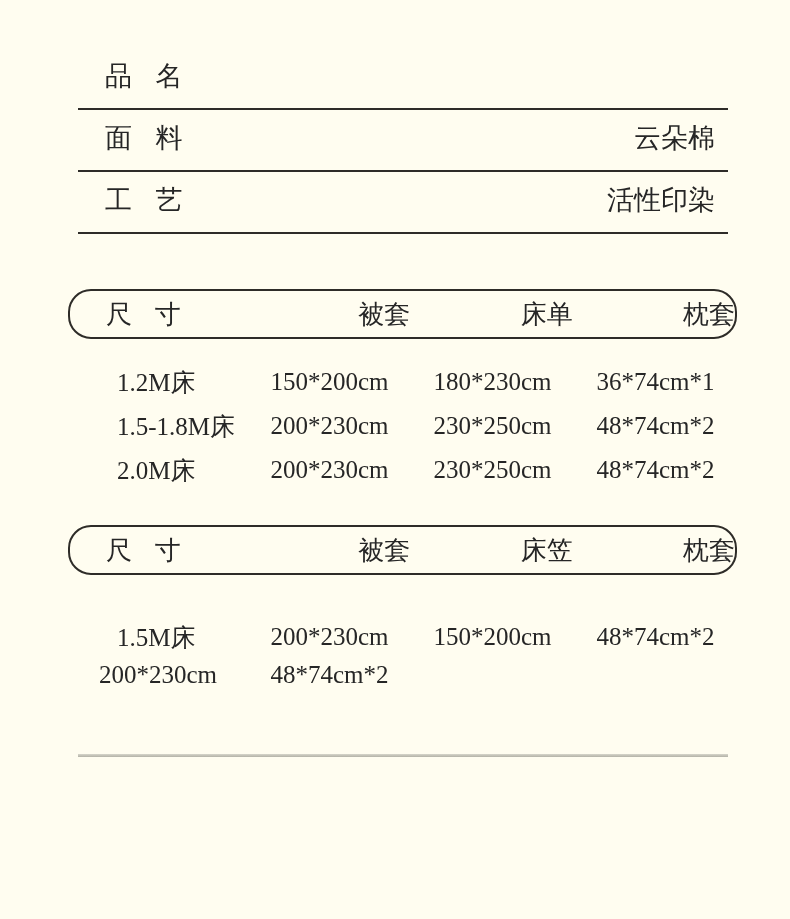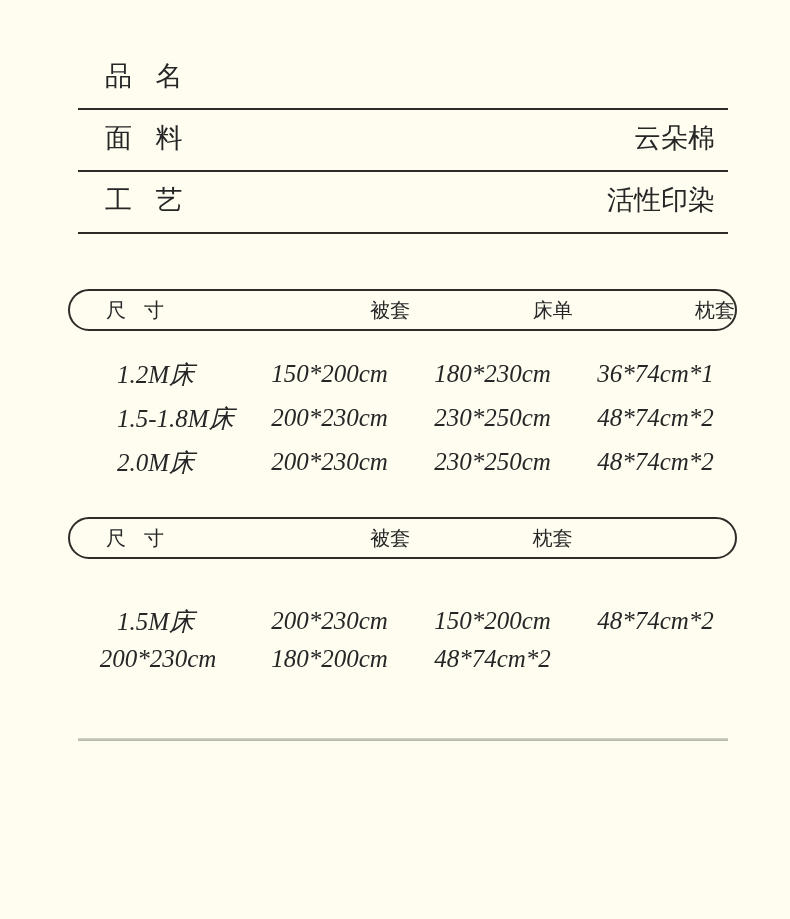--- a/index.html
+++ b/index.html
@@ -41,47 +41,46 @@
     letter-spacing: 1px;
   }
 
   
   .size-table { margin-top: 55px; }
   .size-table.second { margin-top: 33px; }
 
   .pill {
     box-sizing: border-box;
     width: 669px;
-    height: 42px;
+    height: 50px;
     border: 2px solid #2e2c28;
     border-radius: 23px;
     display: grid;
     grid-template-columns: 178px 1fr 1fr 1fr;
     align-items: center;
-    font-size: 20px;
+    font-size: 26px;
     background: transparent;
   }
   .pill .h-size {
     padding-left: 36px;
     word-spacing: 0.55em;
     letter-spacing: 1px;
   }
   .pill .h-col { text-align: right; }
 
   .rows { margin-top: 21px; }
   .size-table.second .rows { margin-top: 43px; }
 
   .trow {
     width: 669px;
     display: grid;
     grid-template-columns: 180px 1fr 1fr 1fr;
     align-items: center;
     height: 44px;
     font-size: 25px;
-    font-style: italic;
   }
   .size-table.second .trow { height: 38px; }
   .trow .c-size { padding-left: 49px; }
   .trow .c-val { text-align: center; }
 
   
   .bottom-divider {
     width: 650px;
     height: 3px;
     margin: 60px 0 0 10px;
@@ -134,32 +133,32 @@
         <span class="c-val">230*250cm</span>
         <span class="c-val">48*74cm*2</span>
       </div>
     </div>
   </div>
 
   <div class="size-table second">
     <div class="pill">
       <span class="h-size">尺 寸</span>
       <span class="h-col">被套</span>
+      <span class="h-col">床笠</span>
       <span class="h-col">枕套</span>
     </div>
     <div class="rows">
       <div class="trow">
         <span class="c-size">1.5M床</span>
         <span class="c-val">200*230cm</span>
         <span class="c-val">150*200cm</span>
         <span class="c-val">48*74cm*2</span>
       </div>
       <div class="trow">
         <span class="c-val">200*230cm</span>
-        <span class="c-val">180*200cm</span>
         <span class="c-val">48*74cm*2</span>
       </div>
     </div>
   </div>
 
   <div class="bottom-divider"></div>
 
 </div>
 
 </body></html>

